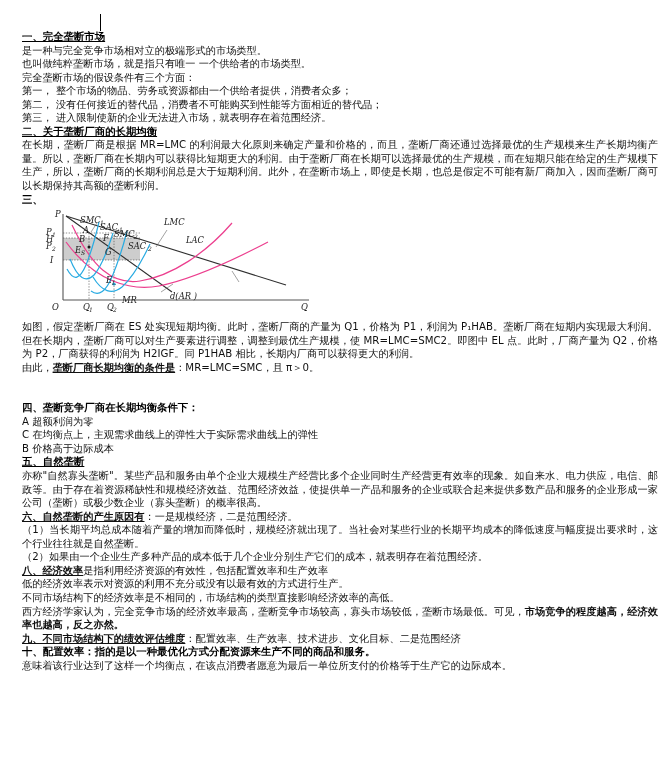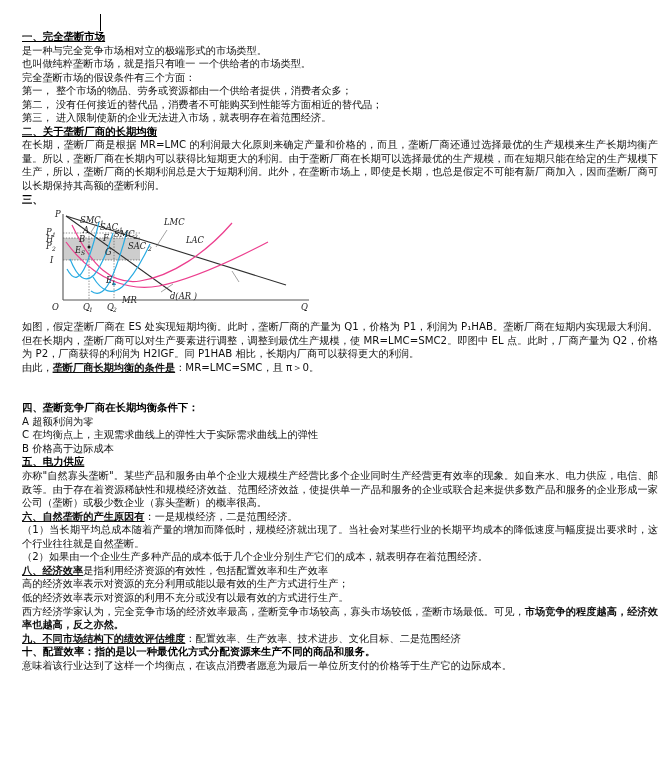--- a/index.html
+++ b/index.html
@@ -187,31 +187,31 @@
     <p class="ln">如图，假定垄断厂商在 ES 处实现短期均衡。此时，垄断厂商的产量为 Q1，价格为 P1，利润为 P₁HAB。垄断厂商在短期内实现最大利润。但在长期内，垄断厂商可以对生产要素进行调整，调整到最优生产规模，使 MR=LMC=SMC2。即图中 EL 点。此时，厂商产量为 Q2，价格为 P2，厂商获得的利润为 H2IGF。同 P1HAB 相比，长期内厂商可以获得更大的利润。</p>
     <p class="ln"><span>由此，</span><span class="b u">垄断厂商长期均衡的条件是</span><span>：MR=LMC=SMC，且 π＞0。</span></p>
 
     <div class="spacer-2"></div>
 
     <p class="hd">四、垄断竞争厂商在长期均衡条件下：</p>
     <p class="ln">A 超额利润为零</p>
     <p class="ln">C 在均衡点上，主观需求曲线上的弹性大于实际需求曲线上的弹性</p>
     <p class="ln">B 价格高于边际成本</p>
 
-    <p class="hd ul"><span class="ultxt">五、电力供应</span></p>
+    <p class="hd ul"><span class="ultxt">五、自然垄断</span></p>
     <p class="ln">亦称"自然寡头垄断"。某些产品和服务由单个企业大规模生产经营比多个企业同时生产经营更有效率的现象。如自来水、电力供应，电信、邮政等。由于存在着资源稀缺性和规模经济效益、范围经济效益，使提供单一产品和服务的企业或联合起来提供多数产品和服务的企业形成一家公司（垄断）或极少数企业（寡头垄断）的概率很高。</p>
 
     <p class="ln"><span class="b u">六、自然垄断的产生原因有</span><span>：一是规模经济，二是范围经济。</span></p>
     <p class="ln">（1）当长期平均总成本随着产量的增加而降低时，规模经济就出现了。当社会对某些行业的长期平均成本的降低速度与幅度提出要求时，这个行业往往就是自然垄断。</p>
     <p class="ln">（2）如果由一个企业生产多种产品的成本低于几个企业分别生产它们的成本，就表明存在着范围经济。</p>
 
 
     <p class="ln"><span class="b u">八、经济效率</span><span>是指利用经济资源的有效性，包括配置效率和生产效率</span></p>
-    <p class="ln">高的经济效率表示对资源的充分利用或能以最有效的生产方式进行生产；</p>
     <p class="ln">低的经济效率表示对资源的利用不充分或没有以最有效的方式进行生产。</p>
+    <p class="ln">不同市场结构下的经济效率是不相同的，市场结构的类型直接影响经济效率的高低。</p>
     <p class="ln"><span>西方经济学家认为，完全竞争市场的经济效率最高，垄断竞争市场较高，寡头市场较低，垄断市场最低。可见，</span><span class="b">市场竞争的程度越高，经济效率也越高，反之亦然。</span></p>
 
     <p class="ln"><span class="b u">九、不同市场结构下的绩效评估维度</span><span>：配置效率、生产效率、技术进步、文化目标、二是范围经济</span></p>
 
     <p class="hd">十、配置效率：指的是以一种最优化方式分配资源来生产不同的商品和服务。</p>
     <p class="ln">意味着该行业达到了这样一个均衡点，在该点消费者愿意为最后一单位所支付的价格等于生产它的边际成本。</p>
 
   </div>
 </div>
 

